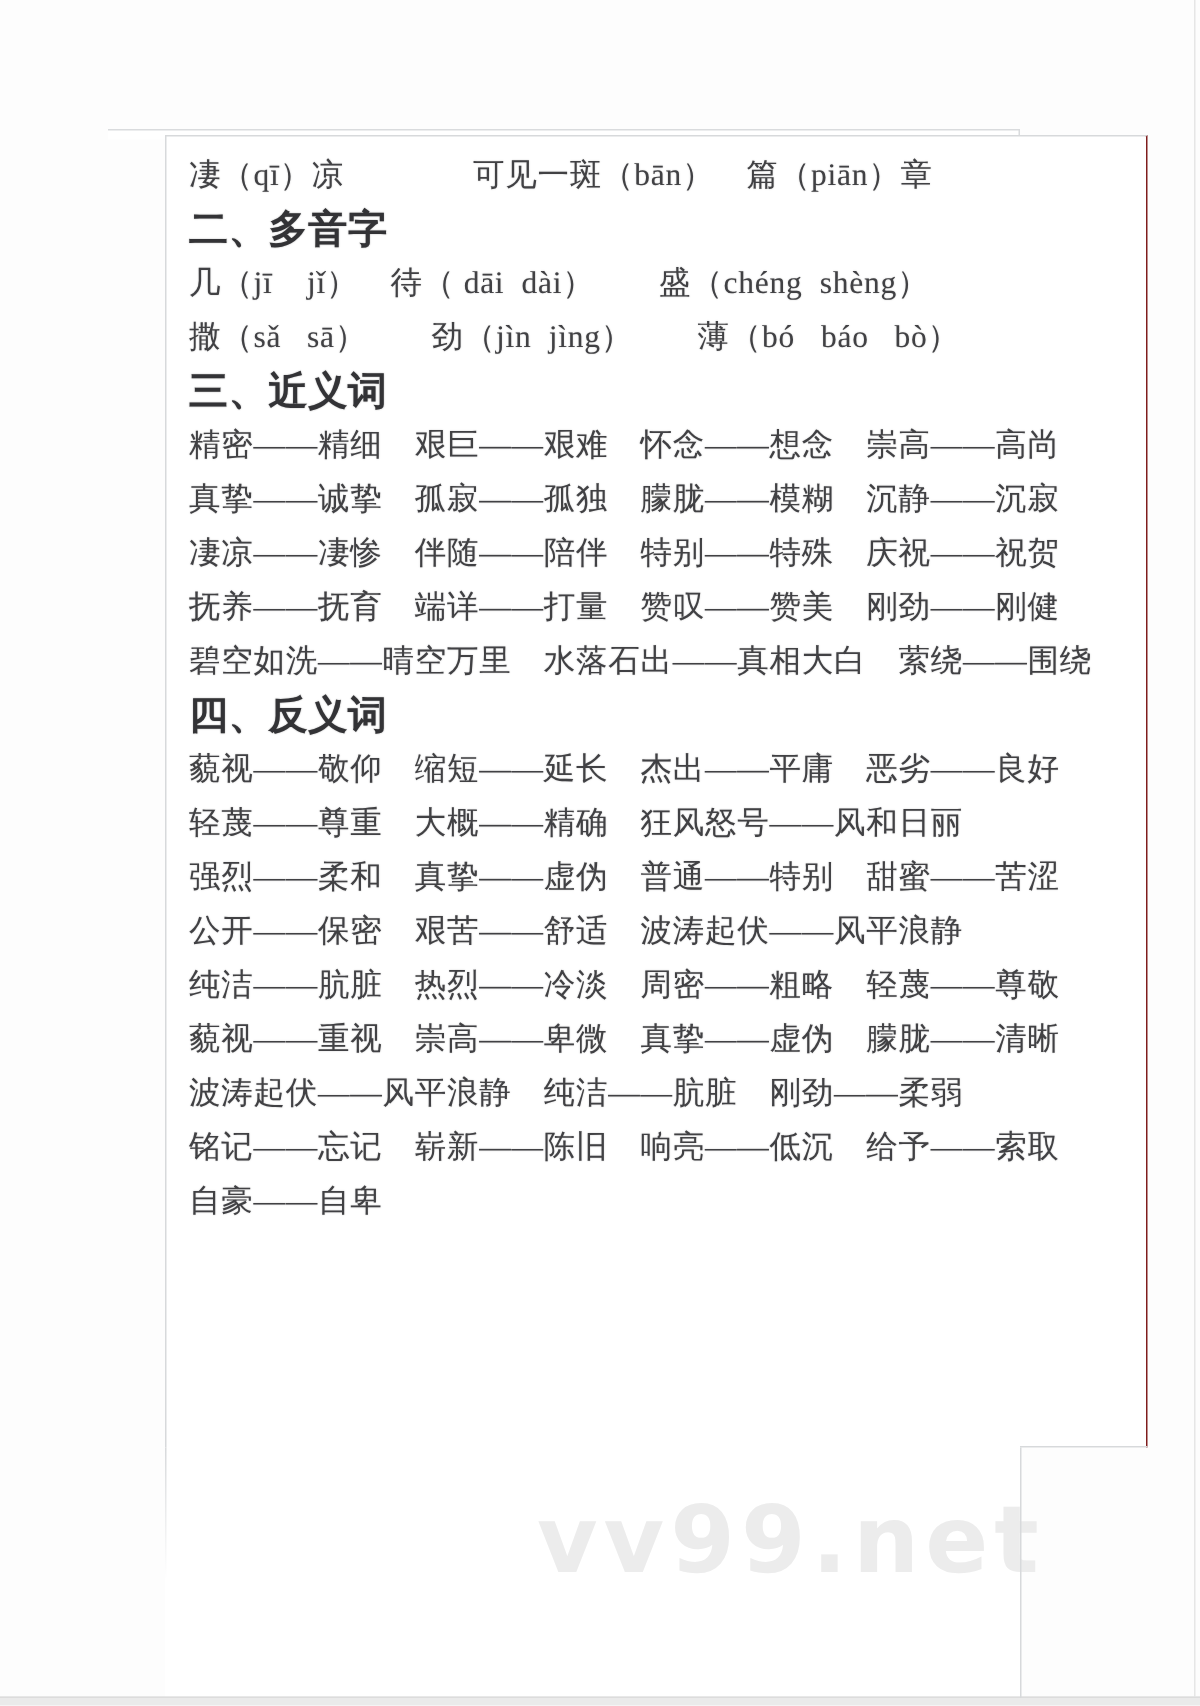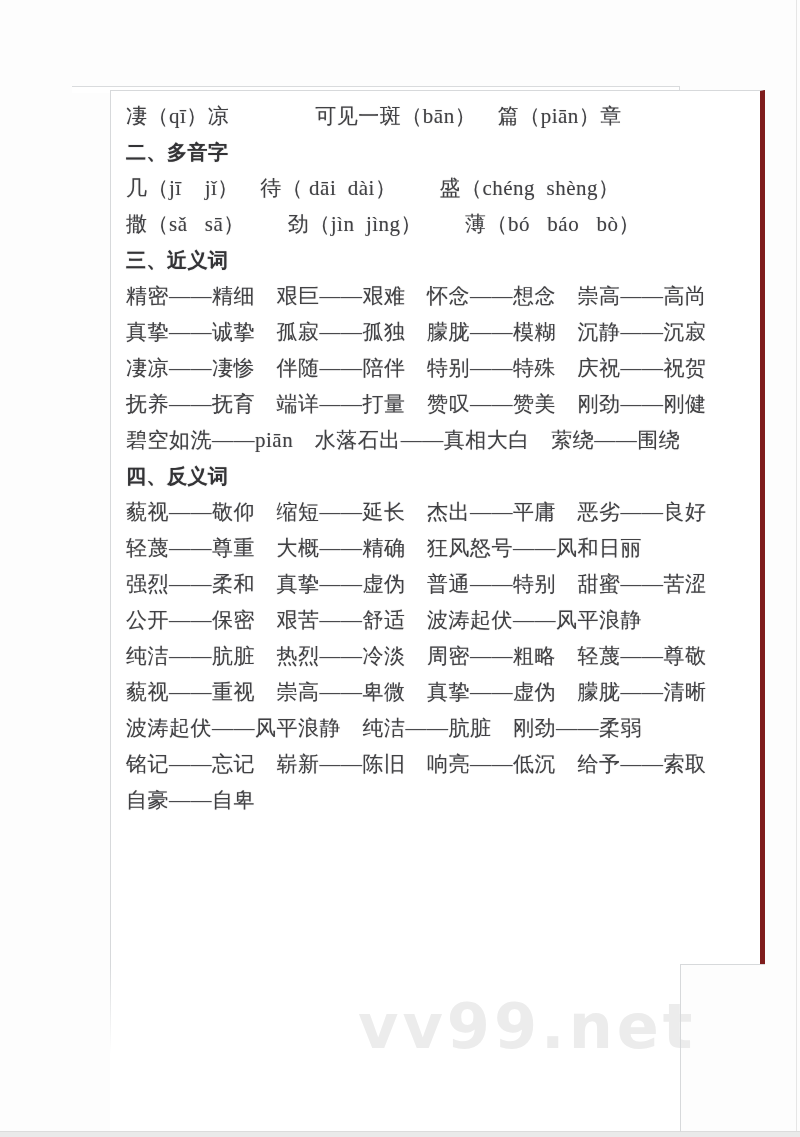--- a/index.html
+++ b/index.html
@@ -22,21 +22,21 @@
     border-right: 1px solid #d9dbdd;
   }
 
   
   .doc-page {
     position: absolute; left: 110px; top: 90px;
     width: 655px; height: 875px;
     background: #ffffff;
     border-left: 1px solid #d7d9db;
     border-top: 1px solid #d7d9db;
-    border-right: 5px solid #7f1d1d;
+    border-right: 1px solid #7f1d1d;
     padding: 7px 0 0 15px;
   }
 
   
   .lower-sheet {
     position: absolute; left: 110px; top: 965px;
     width: 570px; height: 167px;
     background: #ffffff;
     z-index: 0;
   }
@@ -67,21 +67,21 @@
     height: 36px;
     display: flex; align-items: center;
     font-size: 21px;
     color: #414144;
     white-space: pre;
     letter-spacing: 0.5px;
     text-shadow: 0 0 1px rgba(70,70,70,0.35);
   }
   .line.heading {
     font-weight: bold;
-    font-size: 20px;
+    font-size: 26px;
     color: #333336;
     text-shadow: 0 0 1px rgba(40,40,40,0.45);
   }
 
   .watermark {
     position: absolute; left: 358px; top: 990px;
     font-family: "DejaVu Sans", "Liberation Sans", sans-serif;
     font-weight: 700;
     font-size: 62px;
     letter-spacing: 4px;
@@ -107,21 +107,21 @@
   <div class="doc-page">
     <div class="line">凄（qī）凉　　　　可见一斑（bān）　篇（piān）章</div>
     <div class="line heading">二、多音字</div>
     <div class="line">几（jī    jǐ）　待（ dāi  dài）　　盛（chéng  shèng）</div>
     <div class="line">撒（sǎ   sā）　　劲（jìn  jìng）　　薄（bó   báo   bò）</div>
     <div class="line heading">三、近义词</div>
     <div class="line">精密——精细　艰巨——艰难　怀念——想念　崇高——高尚</div>
     <div class="line">真挚——诚挚　孤寂——孤独　朦胧——模糊　沉静——沉寂</div>
     <div class="line">凄凉——凄惨　伴随——陪伴　特别——特殊　庆祝——祝贺</div>
     <div class="line">抚养——抚育　端详——打量　赞叹——赞美　刚劲——刚健</div>
-    <div class="line">碧空如洗——piān　水落石出——真相大白　萦绕——围绕</div>
+    <div class="line">碧空如洗——晴空万里　水落石出——真相大白　萦绕——围绕</div>
     <div class="line heading">四、反义词</div>
     <div class="line">藐视——敬仰　缩短——延长　杰出——平庸　恶劣——良好</div>
     <div class="line">轻蔑——尊重　大概——精确　狂风怒号——风和日丽</div>
     <div class="line">强烈——柔和　真挚——虚伪　普通——特别　甜蜜——苦涩</div>
     <div class="line">公开——保密　艰苦——舒适　波涛起伏——风平浪静</div>
     <div class="line">纯洁——肮脏　热烈——冷淡　周密——粗略　轻蔑——尊敬</div>
     <div class="line">藐视——重视　崇高——卑微　真挚——虚伪　朦胧——清晰</div>
     <div class="line">波涛起伏——风平浪静　纯洁——肮脏　刚劲——柔弱</div>
     <div class="line">铭记——忘记　崭新——陈旧　响亮——低沉　给予——索取</div>
     <div class="line">自豪——自卑</div>

